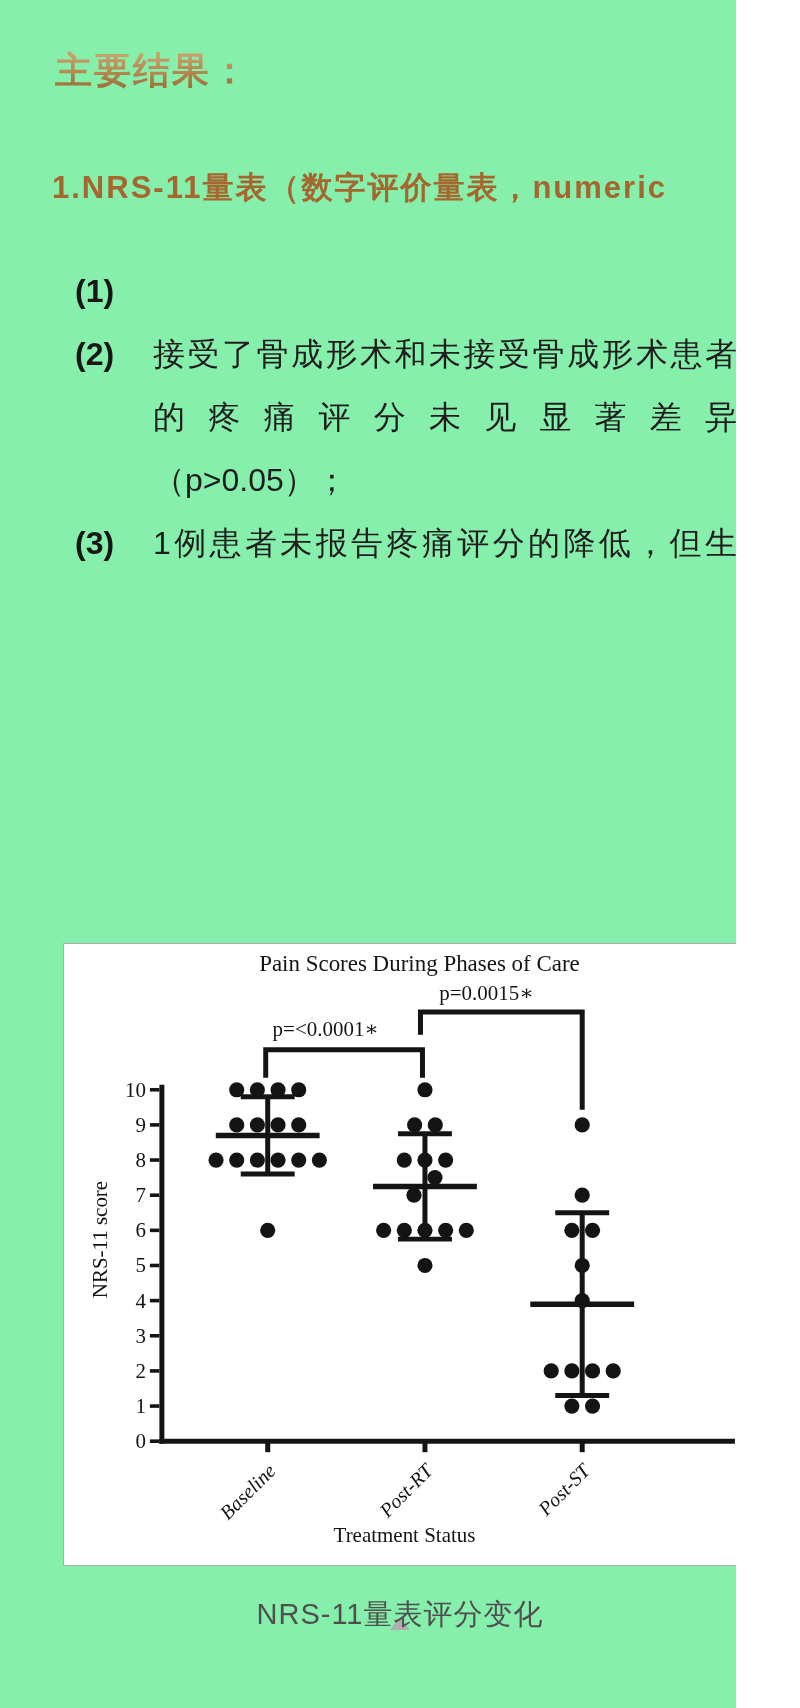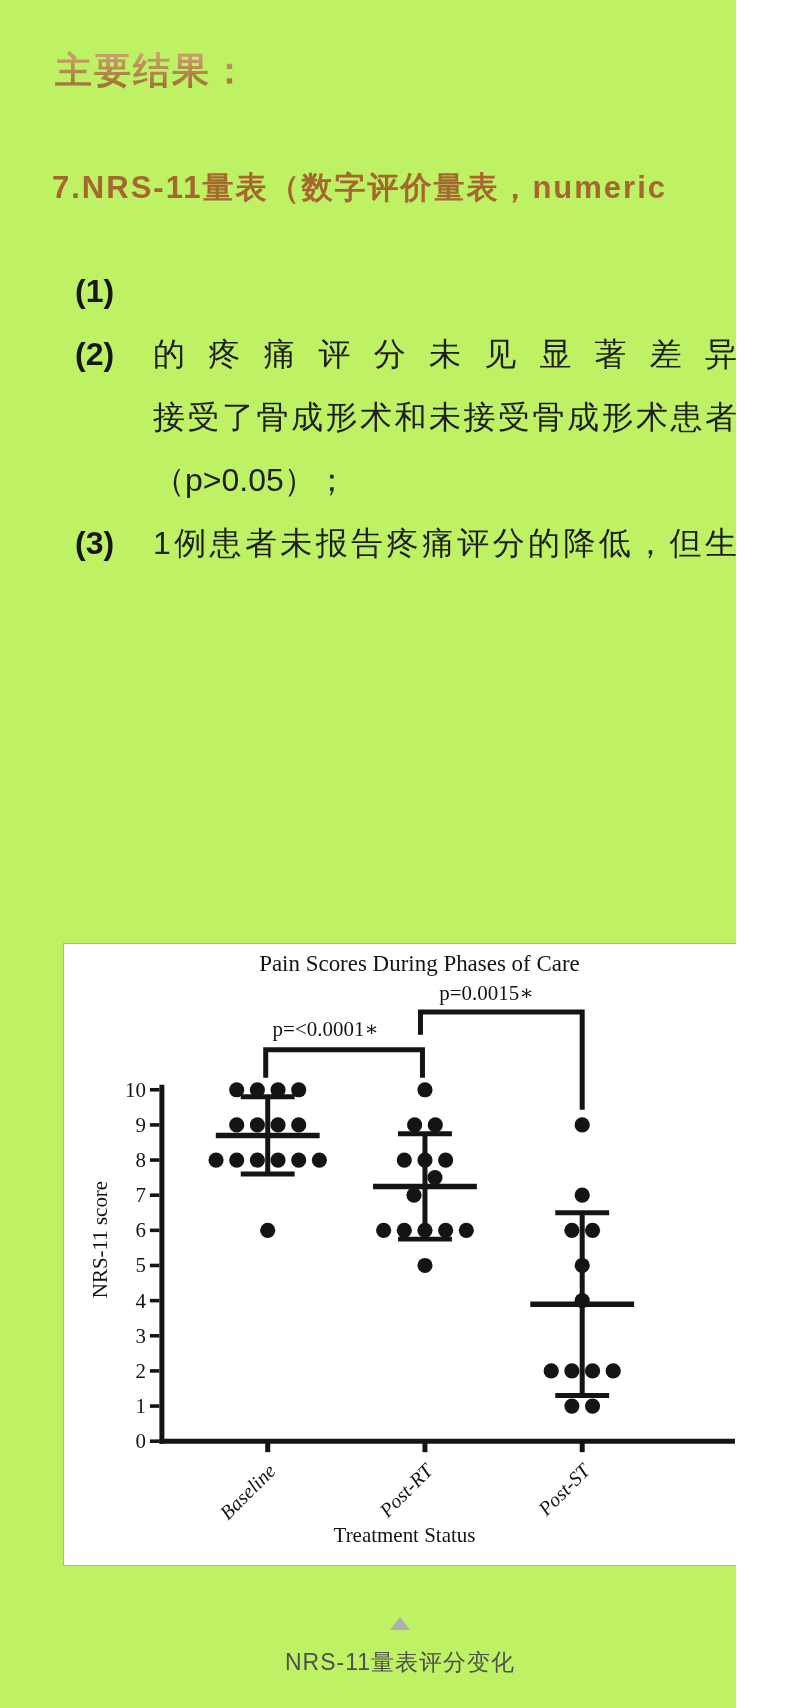--- a/index.html
+++ b/index.html
@@ -1,16 +1,16 @@
 <!DOCTYPE html>
 <html><head>
 <meta charset="utf-8">
 <style>
   html,body{margin:0;padding:0;background:#ffffff;}
-  .page{position:relative;width:736px;height:1708px;background:#bef264;overflow:hidden;
+  .page{position:relative;width:736px;height:1708px;background:#86efac;overflow:hidden;
         font-family:"Liberation Sans","DejaVu Sans",sans-serif;}
 
   .main-heading{position:absolute;left:55px;top:24px;
     font-family:"Liberation Serif","DejaVu Serif",serif;font-weight:700;font-size:37px;line-height:44px;
     letter-spacing:2px;
     background:linear-gradient(180deg,#CEA977 0%,#B5884E 52%,#96682F 100%);
     -webkit-background-clip:text;background-clip:text;color:transparent;}
 
   .section-title{position:absolute;left:52px;top:133px;width:700px;
     font-weight:700;font-size:31px;line-height:57px;color:#A5672E;letter-spacing:2px;}
@@ -23,45 +23,45 @@
   .line{white-space:nowrap;}
   .line--fill{white-space:normal;text-align:justify;text-align-last:justify;}
 
   .chart-card{position:absolute;left:63px;top:943px;width:678px;height:623px;margin:0;
     box-sizing:border-box;border:1px solid #AEAEAE;background:#ffffff;}
   .chart-card svg{display:block;width:676px;height:621px;}
 
   .caption-arrow{position:absolute;left:390px;top:1617px;width:0;height:0;
     border-left:10px solid transparent;border-right:10px solid transparent;
     border-bottom:13px solid #AFAFAF;}
-  .figure-caption{position:absolute;left:0;top:1645px;width:800px;text-align:center;
-    font-weight:300;font-size:23px;line-height:34px;color:#4F4F4F;letter-spacing:1px;}
+  .figure-caption{position:absolute;left:0;top:1597px;width:800px;text-align:center;
+    font-weight:300;font-size:29px;line-height:34px;color:#4F4F4F;letter-spacing:1px;}
 </style>
 </head>
 <body>
 
 <main class="page">
 
   <h1 class="main-heading">主要结果：</h1>
 
   <h2 class="section-title">
-    <div>7.NRS-11量表（数字评价量表，numeric</div>
+    <div>1.NRS-11量表（数字评价量表，numeric</div>
   </h2>
 
   <div class="results">
 
     <div class="item">
       <span class="marker">(1)</span>
     </div>
 
     <div class="item">
       <span class="marker">(2)</span>
       <div class="lines">
+        <div class="line line--fill">接受了骨成形术和未接受骨成形术患者</div>
         <div class="line line--fill">的疼痛评分未见显著差异</div>
-        <div class="line line--fill">接受了骨成形术和未接受骨成形术患者</div>
         <div class="line">（p&gt;0.05）；</div>
       </div>
     </div>
 
     <div class="item">
       <span class="marker">(3)</span>
       <div class="lines">
         <div class="line line--fill">1例患者未报告疼痛评分的降低，但生</div>
       </div>
     </div>

